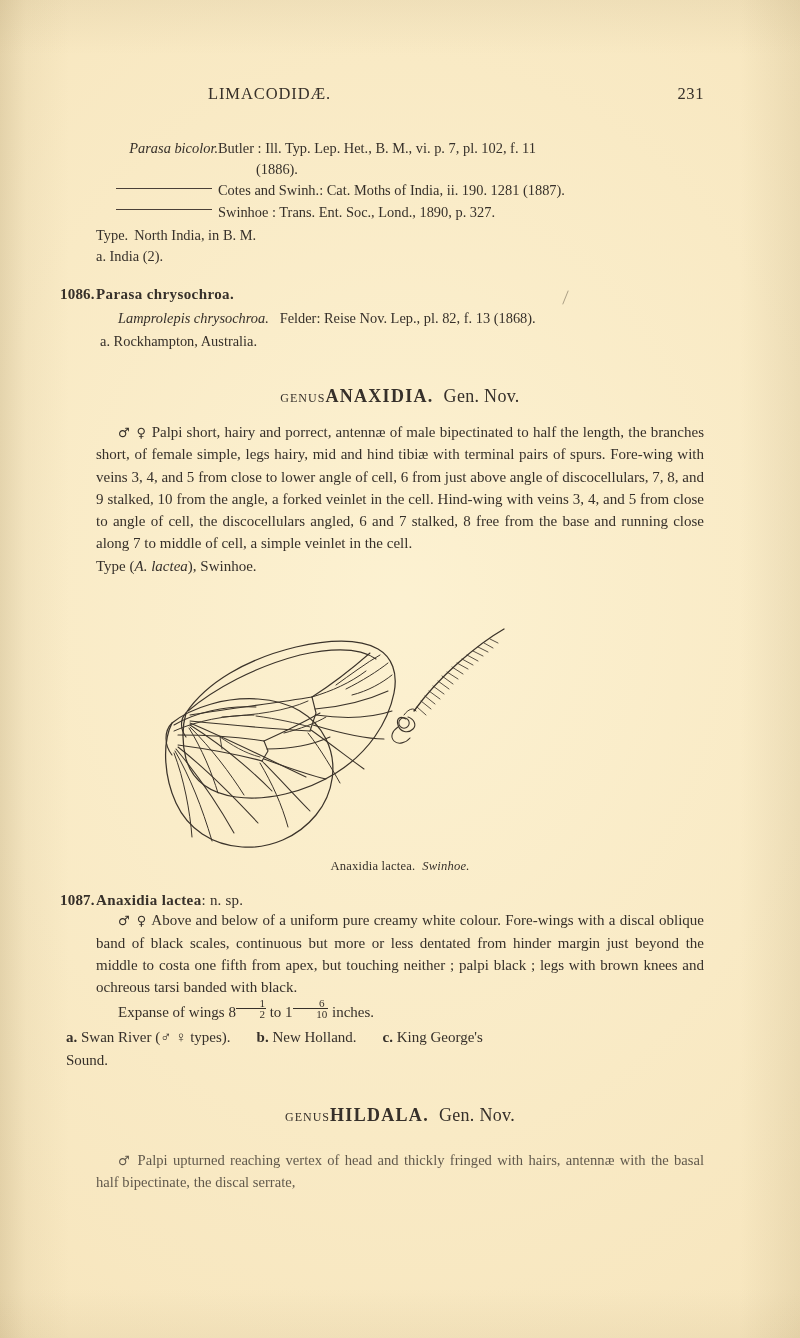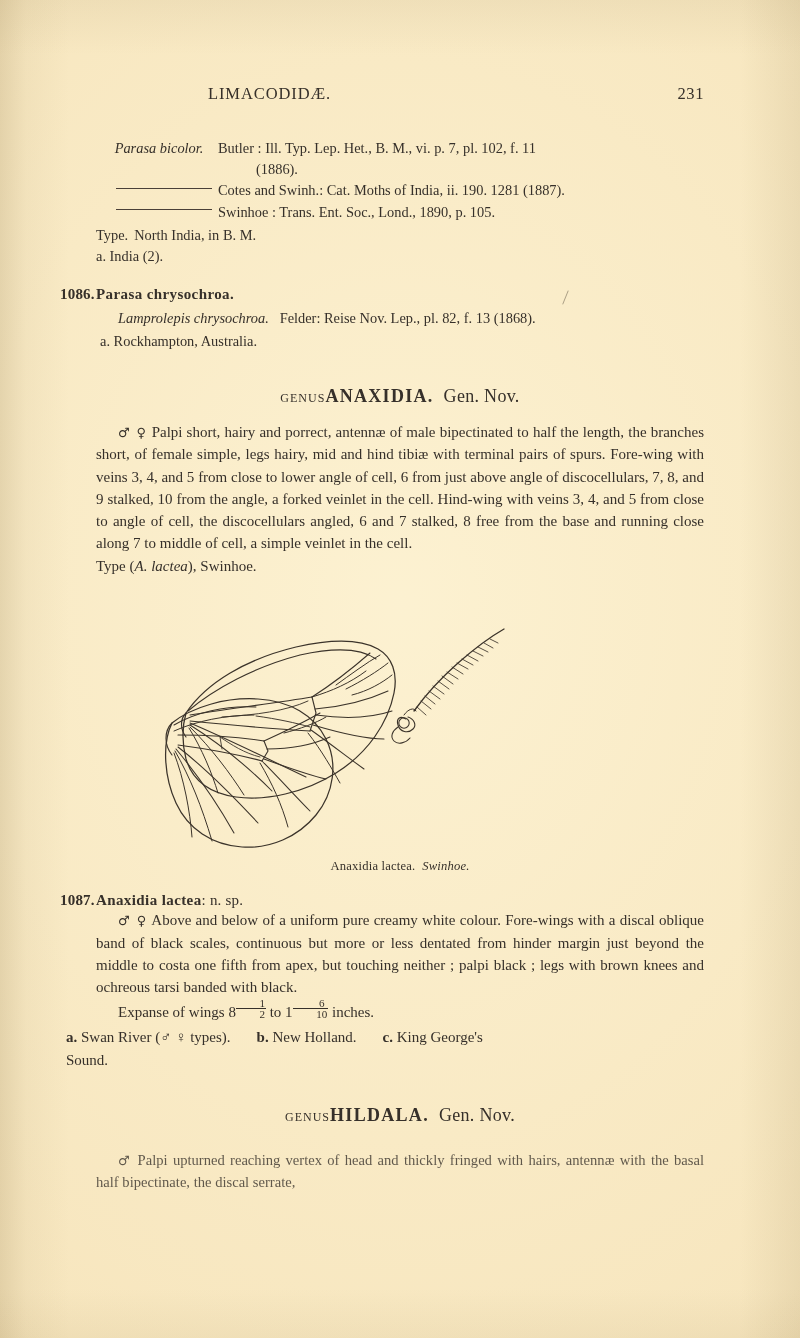--- a/index.html
+++ b/index.html
@@ -82,21 +82,21 @@
     line-height: 1.47;
   }
   .syn-row {
     display: flex;
     align-items: baseline;
   }
   .syn-name {
     width: 122px;
     flex: 0 0 122px;
     font-style: italic;
-    text-align: center;
+    text-align: right;
     padding-left: 4px;
     box-sizing: border-box;
   }
   .syn-dash {
     width: 122px;
     flex: 0 0 122px;
     text-align: right;
     padding-right: 6px;
     box-sizing: border-box;
     letter-spacing: -1px;
@@ -297,21 +297,21 @@
       </div>
       <div class="syn-cont">(1886).</div>
 
       <div class="syn-row">
         <div class="syn-dash"><span></span></div>
         <div class="syn-ref">Cotes and Swinh.: Cat. Moths of India, ii. 190. 1281 (1887).</div>
       </div>
 
       <div class="syn-row">
         <div class="syn-dash"><span></span></div>
-        <div class="syn-ref">Swinhoe : Trans. Ent. Soc., Lond., 1890, p. 105.</div>
+        <div class="syn-ref">Swinhoe : Trans. Ent. Soc., Lond., 1890, p. 327.</div>
       </div>
     </div>
 
     <div class="type-line">
       <span class="lbl">Type.</span><span>North India, in B. M.</span>
     </div>
     <div class="spec-line">a. India (2).</div>
 
     <div class="species-head">
       <span class="num">1086.</span><span class="sp-name">Parasa chrysochroa.</span>

